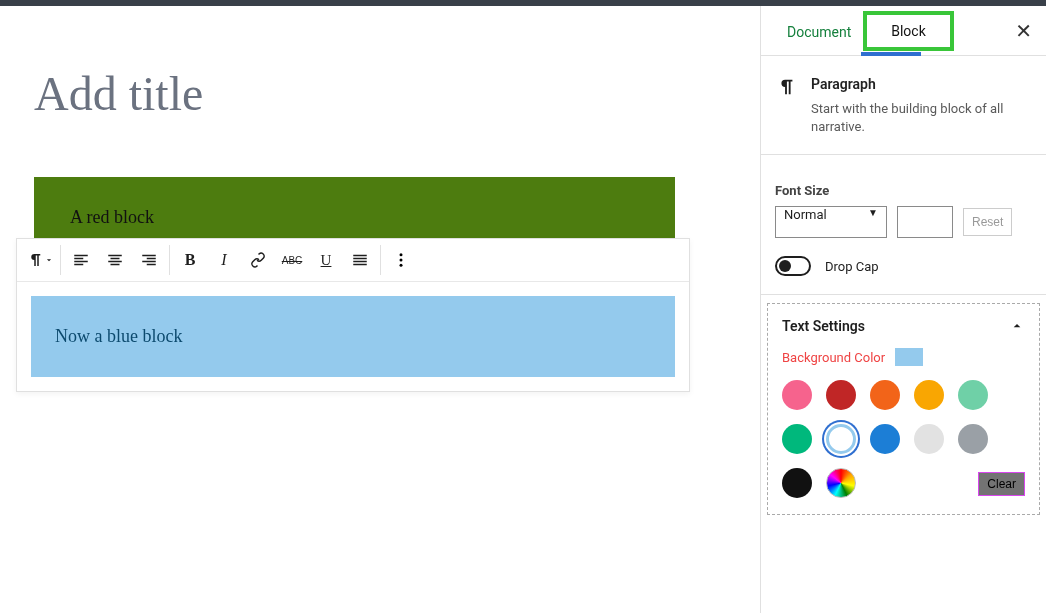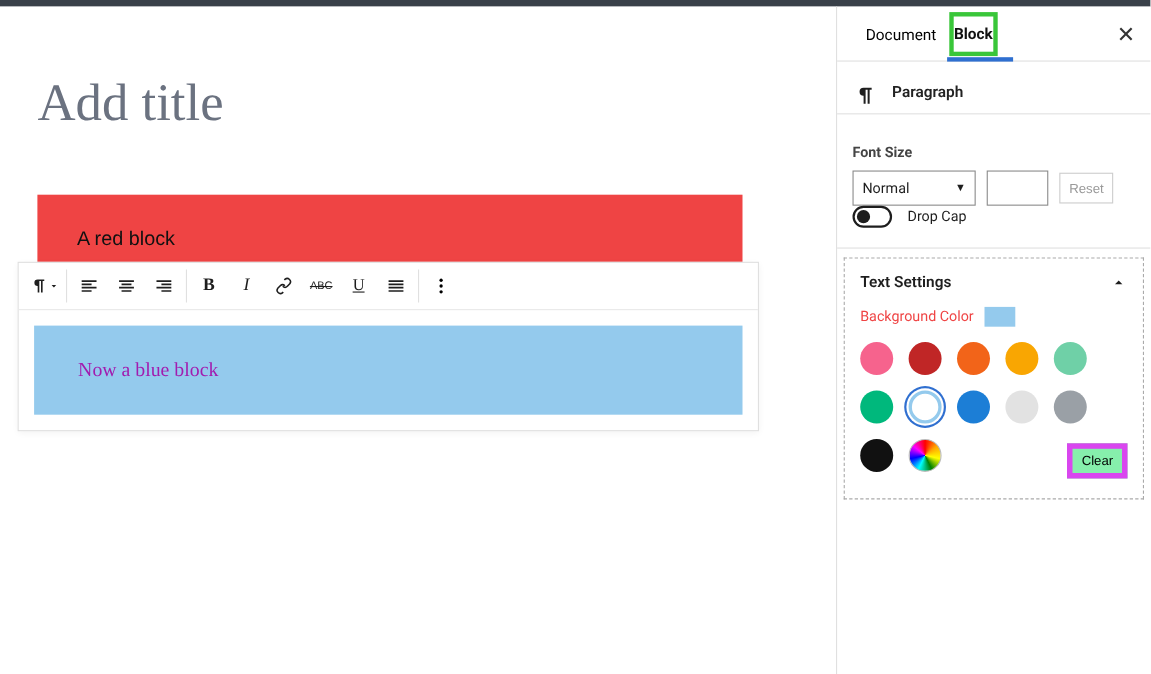--- a/index.html
+++ b/index.html
@@ -1,60 +1,60 @@
 <!DOCTYPE html>
 <html><head>
 <meta charset="utf-8">
 <style>
   * { box-sizing: border-box; margin: 0; padding: 0; }
   body { font-family: -apple-system, BlinkMacSystemFont, "Segoe UI", Roboto, sans-serif; font-size: 13px; color: #1e1e1e; width: 1046px; height: 613px; overflow: hidden; }
   .top-strip { height: 6px; background: #394049; }
   .layout { display: flex; height: 607px; }
   .editor { flex: 1; padding: 0; background: #fff; }
   .title-input { font-family: Liberation Serif, serif; font-size: 48px; color: #6b7280; margin: 60px 0 56px 34px; font-weight: 500; }
-  .red-block { background: #ef4444; color: #111; font-family: Liberation Sans, sans-serif; font-size: 18px; padding: 30px 36px 12px; margin: 0 85px 0 34px; }
+  .red-block { background: #4d7c0f; color: #111; font-family: Liberation Serif, serif; font-size: 18px; padding: 30px 36px 12px; margin: 0 85px 0 34px; }
   .toolbar-wrap { border: 1px solid #e0e0e0; margin: -2px 70px 0 16px; background: #fff; box-shadow: 0 2px 6px rgba(0,0,0,.05); }
   .toolbar { display: flex; align-items: center; padding: 4px 6px; border-bottom: 1px solid #e8e8e8; }
   .toolbar .btn { width: 34px; height: 34px; display: flex; align-items: center; justify-content: center; cursor: pointer; background:#fff; border:none; color:#1e1e1e; }
   .tsep { width:1px; height:30px; background:#e0e0e0; margin:0 3px; }
-  .blue-block { background: #94caed; color: #a21caf; font-family: Georgia, serif; font-size: 18px; padding: 30px 40px; margin: 14px 14px 14px 14px; }
+  .blue-block { background: #94caed; color: #0c4a6e; font-family: Georgia, serif; font-size: 18px; padding: 30px 24px; margin: 14px 14px 14px 14px; }
 
   .sidebar { width: 286px; border-left: 1px solid #e0e0e0; background: #fff; display: flex; flex-direction: column; }
   .tabs { display: flex; align-items: center; border-bottom: 1px solid #e0e0e0; padding: 0 14px; position: relative; height:50px; }
-  .tab { padding: 14px 12px 12px; color: #000000; cursor: pointer; font-size:14px; }
-  .tab.active-box { border: 4px solid #39c639; padding: 8px 0; font-weight: 700; color:#111; }
+  .tab { padding: 14px 12px 12px; color: #15803d; cursor: pointer; font-size:14px; }
+  .tab.active-box { border: 4px solid #39c639; padding: 8px 24px; font-weight: 400; color:#111; }
   .active-under { position:absolute; left:100px; width:60px; height:4px; background:#2f6fd0; bottom:-1px; }
   .close-x { margin-left: auto; font-size: 20px; color:#333; cursor:pointer; }
-  .block-header { display:flex; padding:20px 14px 5px; gap:14px; border-bottom:1px solid #e0e0e0; }
+  .block-header { display:flex; padding:20px 14px 18px; gap:14px; border-bottom:1px solid #e0e0e0;justify-content:flex-end; }
   .block-header svg { flex:none; }
   .block-header .name { font-weight:600; font-size:14px; color:#222; }
   .block-header .desc { font-size:13px; color:#5a5a5a; margin-top:8px; line-height:1.4; }
 
   .panel { border-bottom:1px solid #e0e0e0; padding:14px 14px 18px; }
   .panel-head { display:flex; align-items:center; justify-content:space-between; cursor:pointer; font-weight:600; font-size:14px; }
   .panel-body { margin-top:14px; }
   .label { font-size:13px; color:#444; margin-bottom:8px; display:block;font-weight:bold; }
   .row { display:flex; gap:10px; align-items:center; }
-  .select { border:1px solid #8a8a8a; height:32px; width:112px; display:flex; align-items:center; justify-content:space-between; padding:0 8px; font-size:13px; cursor:pointer; background:#fff; }
+  .select { border:1px solid #8a8a8a; height:32px; width:112px; display:flex; justify-content:space-between; padding:0 8px; font-size:13px; cursor:pointer; background:#fff; }
   .numinput { border:1px solid #8a8a8a; height:32px; width:56px; }
   .reset-btn { border:1px solid #ccc; height:28px; padding:0 8px; font-size:12px; color:#999; background:#fff; cursor:pointer; }
 
-  .toggle-row { display:flex; align-items:center; gap:14px; }
+  .toggle-row { display:flex; align-items:center; gap:14px; margin-top:18px; }
   .toggle { width:36px; height:20px; border:2px solid #1e1e1e; border-radius:12px; position:relative; cursor:pointer; }
   .toggle .knob { width:12px; height:12px; background:#1e1e1e; border-radius:50%; position:absolute; left:2px; top:2px;}
   .hint { font-style:italic; color:#5a5a5a; font-size:13px; margin-top:10px; }
 
   .panel.dotted { border:1px dashed #aaa; margin:8px 6px 0; }
   .swatch-label { font-size:13px; color:#ef4444; display:flex; align-items:center; gap:10px; margin-bottom:14px; }
   .swatch-chip { width:28px; height:18px; }
   .swatches { display:flex; flex-wrap:wrap; gap:14px; }
   .sw { width:30px; height:30px; border-radius:50%; cursor:pointer; }
   .sw.ring { box-shadow:0 0 0 2px #fff, 0 0 0 4px #2f6fd0; }
   .sw.custom { background: conic-gradient(red,orange,yellow,green,cyan,blue,magenta,red); border:1px solid #bbb; }
-  .clear-btn { border:5px solid #d946ef; padding:4px 8px; font-size:12px; background:#86efac; cursor:pointer; margin-left:auto; align-self:flex-end; }
+  .clear-btn { border:1px solid #d946ef; padding:4px 8px; font-size:12px; background:#737373; cursor:pointer; margin-left:auto; align-self:flex-end; }
   .swwrap { display:flex; flex-direction:column; }
 </style>
 </head>
 <body>
 
 <div class="top-strip"></div>
 <div class="layout">
   <div class="editor">
     <div class="title-input">Add title</div>
     <div class="red-block">A red block</div>
@@ -120,20 +120,21 @@
       <div class="active-under"></div>
       <div class="close-x">✕</div>
     </div>
 
     <div class="block-header">
       <svg width="22" height="22" viewBox="0 0 24 24">
           <path fill="#1e1e1e" d="M11 4a4 4 0 0 0 0 8v8h2V6h2v14h2V6h2V4h-8z"></path>
         </svg>
       <div>
         <div class="name">Paragraph</div>
+        <div class="desc">Start with the building block of all narrative.</div>
       </div>
     </div>
 
     <div class="panel">
       <div class="panel-body">
         <span class="label">Font Size</span>
         <div class="row">
           <div class="select">
             <span>Normal</span>
             <span style="font-size:10px;">▼</span>

